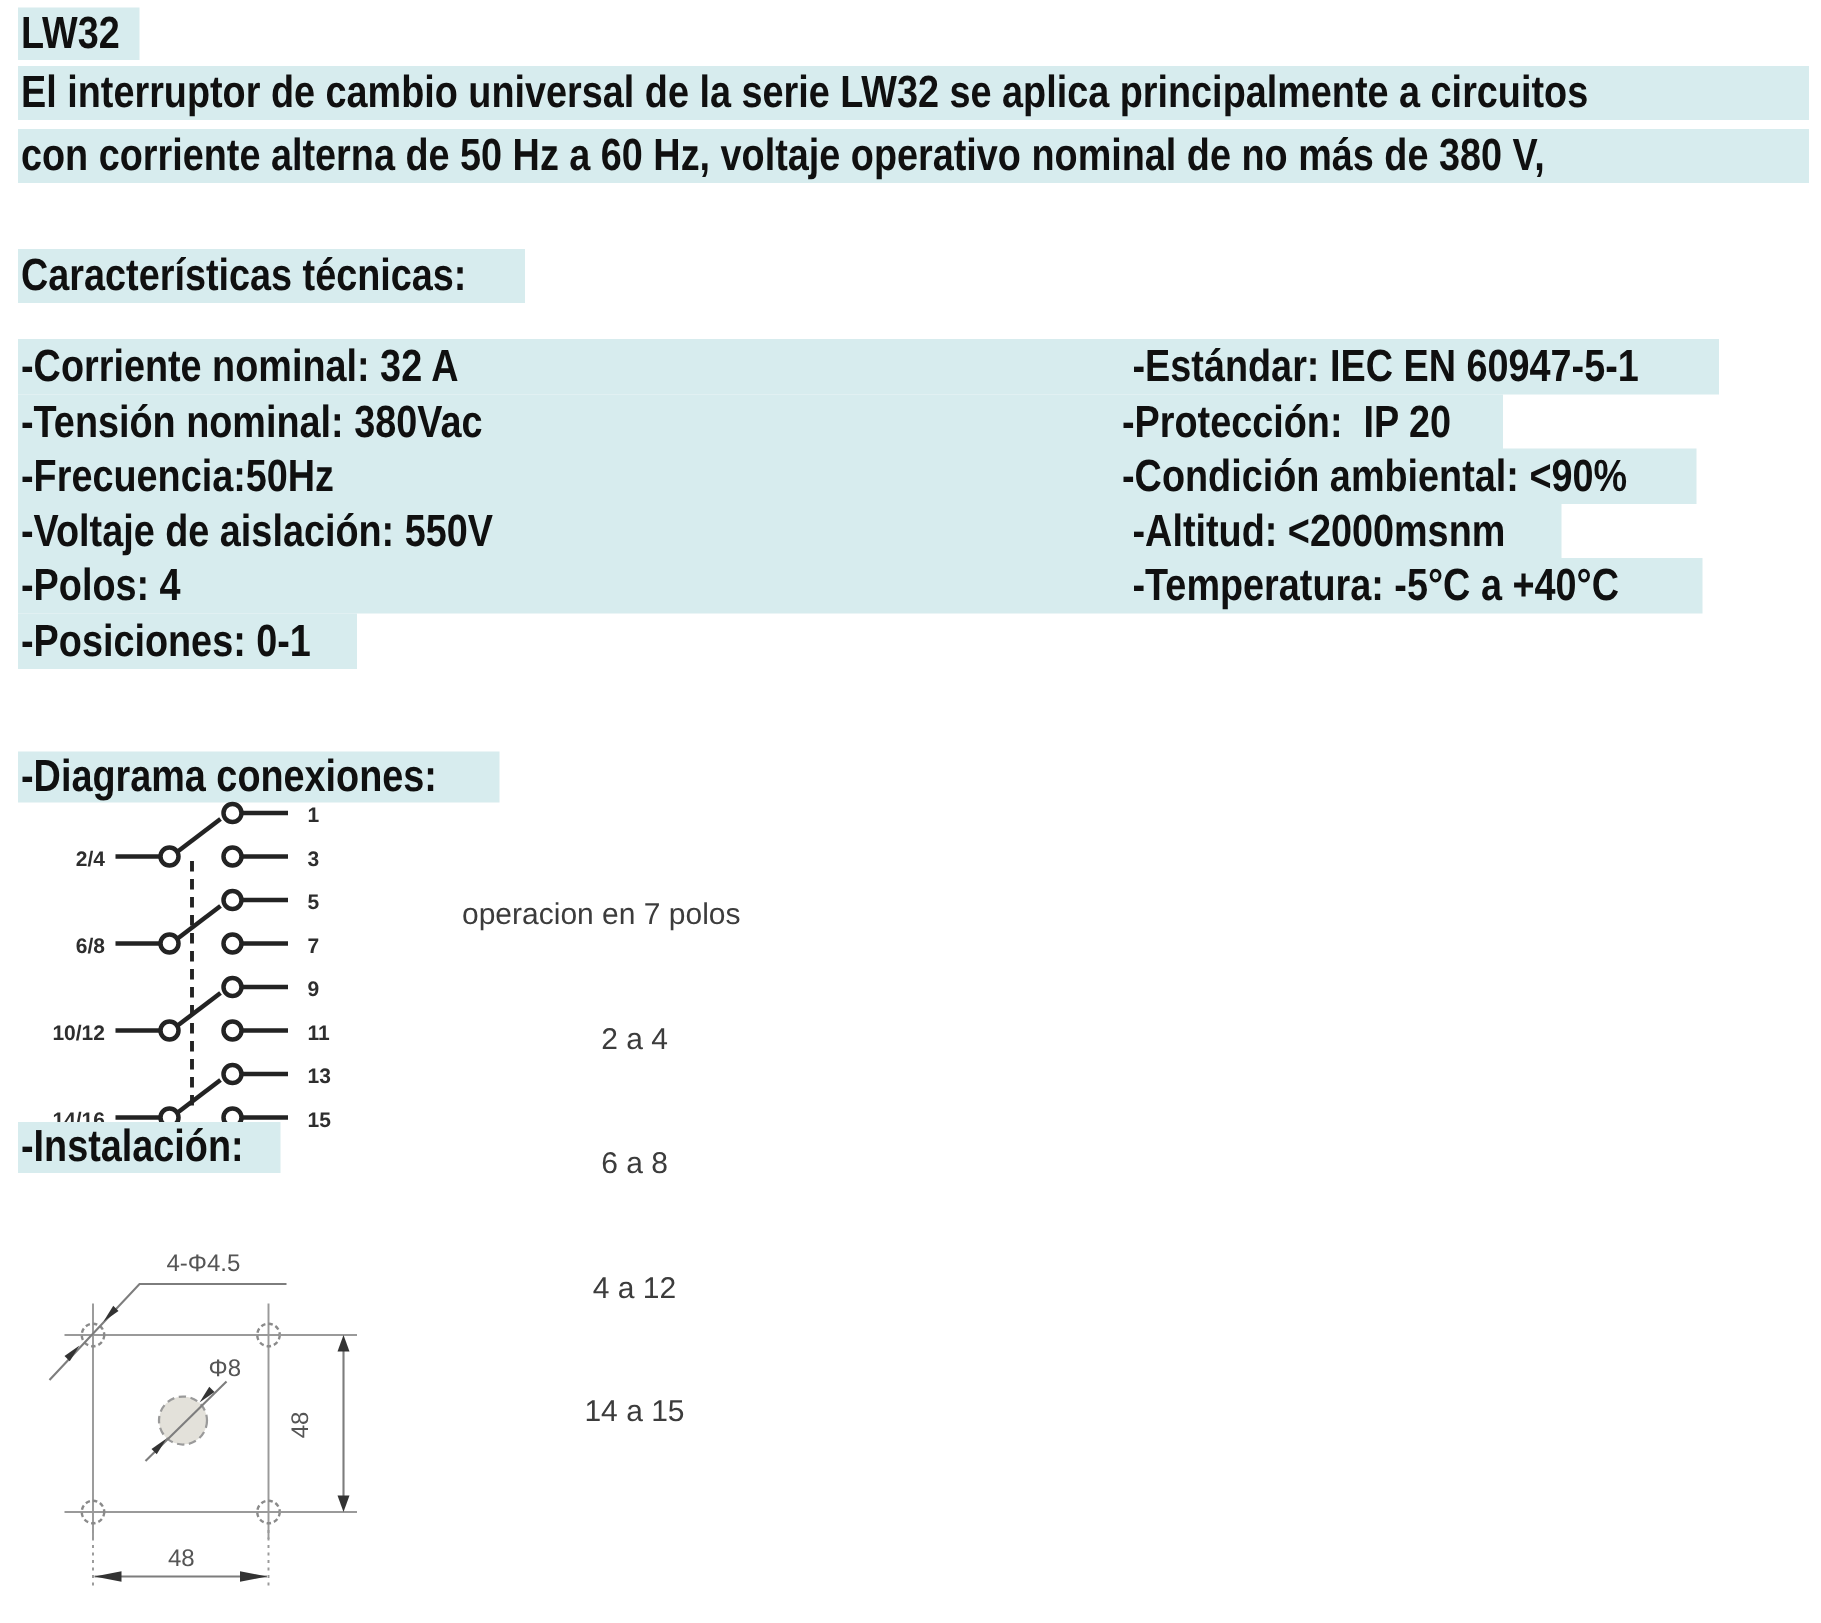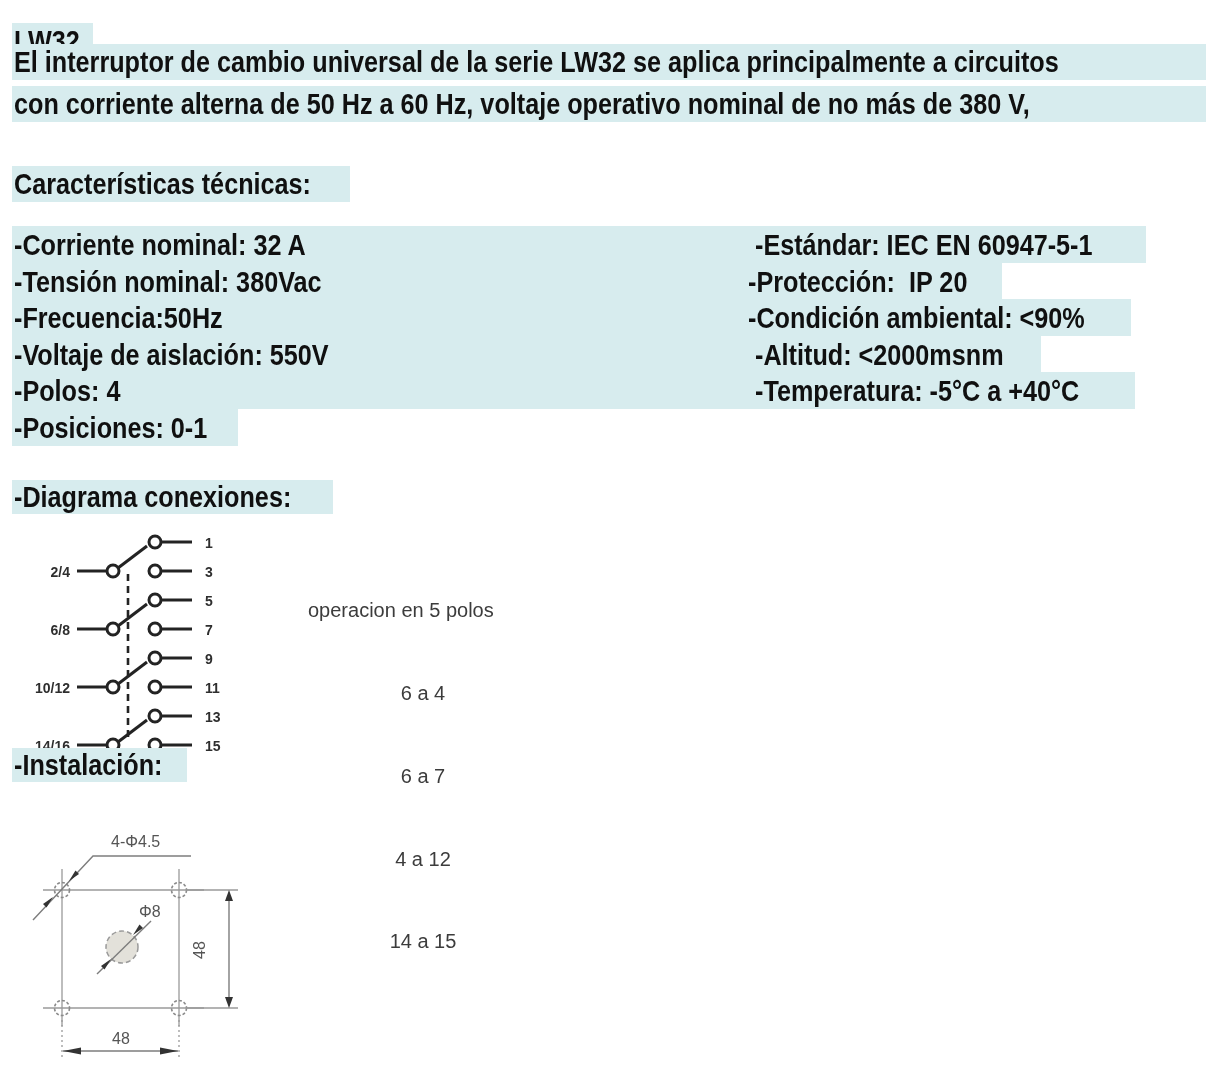--- a/index.html
+++ b/index.html
@@ -44,21 +44,21 @@
   .notes .n{height:27.6px;}
   .notes .center{text-align:center;}
   svg text{font-family:"Liberation Sans",sans-serif;}
   .sw-num{font-size:14px;font-weight:bold;fill:#2e2e2e;}
   .sw-label{font-size:14px;font-weight:bold;fill:#2e2e2e;}
   .dim-label{font-size:16px;fill:#555555;}
 </style>
 </head>
 <body>
 
-<div class="line" style="top:21px;height:39px">
+<div class="line" style="top:3px;height:39px">
   <span class="hl hl-title"></span>
   <span class="txt">LW32</span>
 </div>
 
 <div class="line" style="top:42px;height:40px">
   <span class="hl hl-full"></span>
   <span class="txt">El interruptor de cambio universal de la serie LW32 se aplica principalmente a circuitos</span>
 </div>
 <div class="line" style="top:84px;height:40px">
   <span class="hl hl-full"></span>
@@ -93,21 +93,21 @@
 <div class="row" style="top:372px">
   <span class="hl hl-r5"></span>
   <span class="txt">-Polos: 4</span>
   <span class="txt right"> -Temperatura: -5°C a +40°C</span>
 </div>
 <div class="row" style="top:409px">
   <span class="hl hl-r6"></span>
   <span class="txt">-Posiciones: 0-1</span>
 </div>
 
-<div class="line" style="top:478px;height:38px">
+<div class="line" style="top:499px;height:38px">
   <span class="hl hl-diag"></span>
   <span class="txt">-Diagrama conexiones:</span>
 </div>
 
 <svg class="scanfig" style="left:25px;top:520px" width="220" height="250" viewBox="25 520 220 250">
   <g stroke="#232323" stroke-width="3" fill="none">
 
     <line x1="128" y1="574" x2="128" y2="742" stroke-width="2.6" stroke-dasharray="7 5"></line>
 
     <line x1="77" y1="571" x2="106" y2="571"></line>
@@ -152,23 +152,23 @@
     <text class="sw-label" x="70" y="693" text-anchor="end">10/12</text>
     <text class="sw-num" x="205" y="664">9</text>
     <text class="sw-num" x="205" y="693">11</text>
     <text class="sw-label" x="70" y="751" text-anchor="end">14/16</text>
     <text class="sw-num" x="205" y="722">13</text>
     <text class="sw-num" x="205" y="751">15</text>
   </g>
 </svg>
 
 <div class="notes scanfig" style="left:308px;top:542px">
-  <div class="n">operacion en 5 polos</div>
-  <div class="n center">6 a 4</div>
-  <div class="n center">6 a 7</div>
+  <div class="n">operacion en 7 polos</div>
+  <div class="n center">2 a 4</div>
+  <div class="n center">6 a 8</div>
   <div class="n center">4 a 12</div>
   <div class="n center">14 a 15</div>
   
   
 </div>
 
 <div class="line" style="top:746px;height:38px">
   <span class="hl hl-inst"></span>
   <span class="txt">-Instalación:</span>
 </div>

